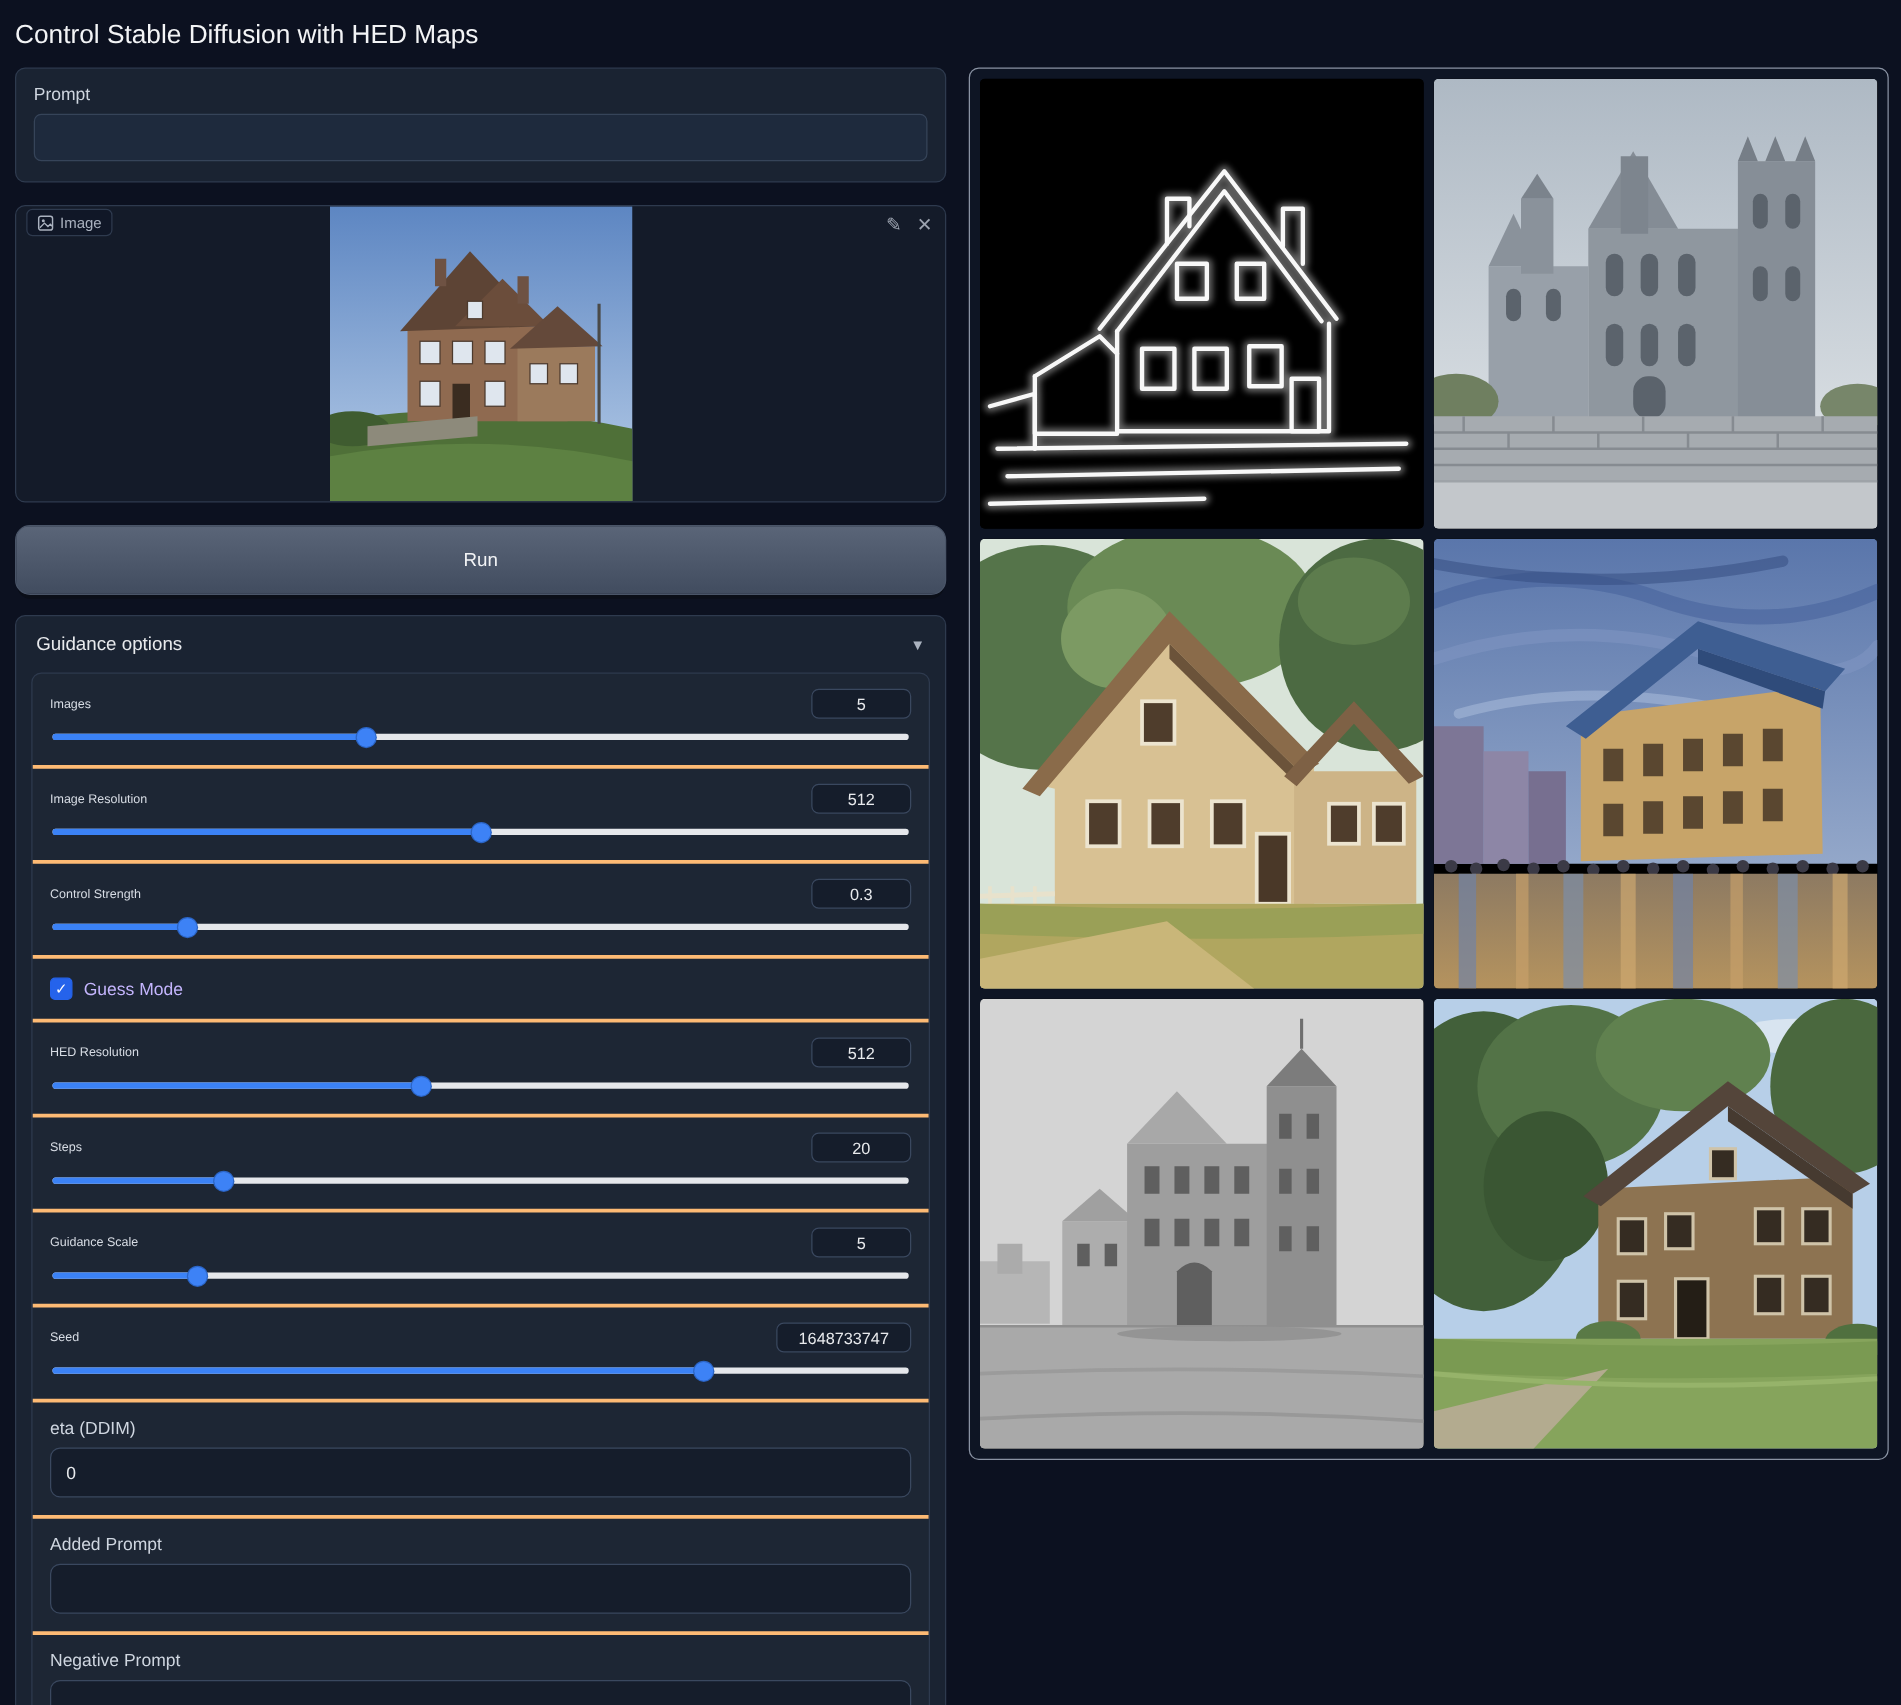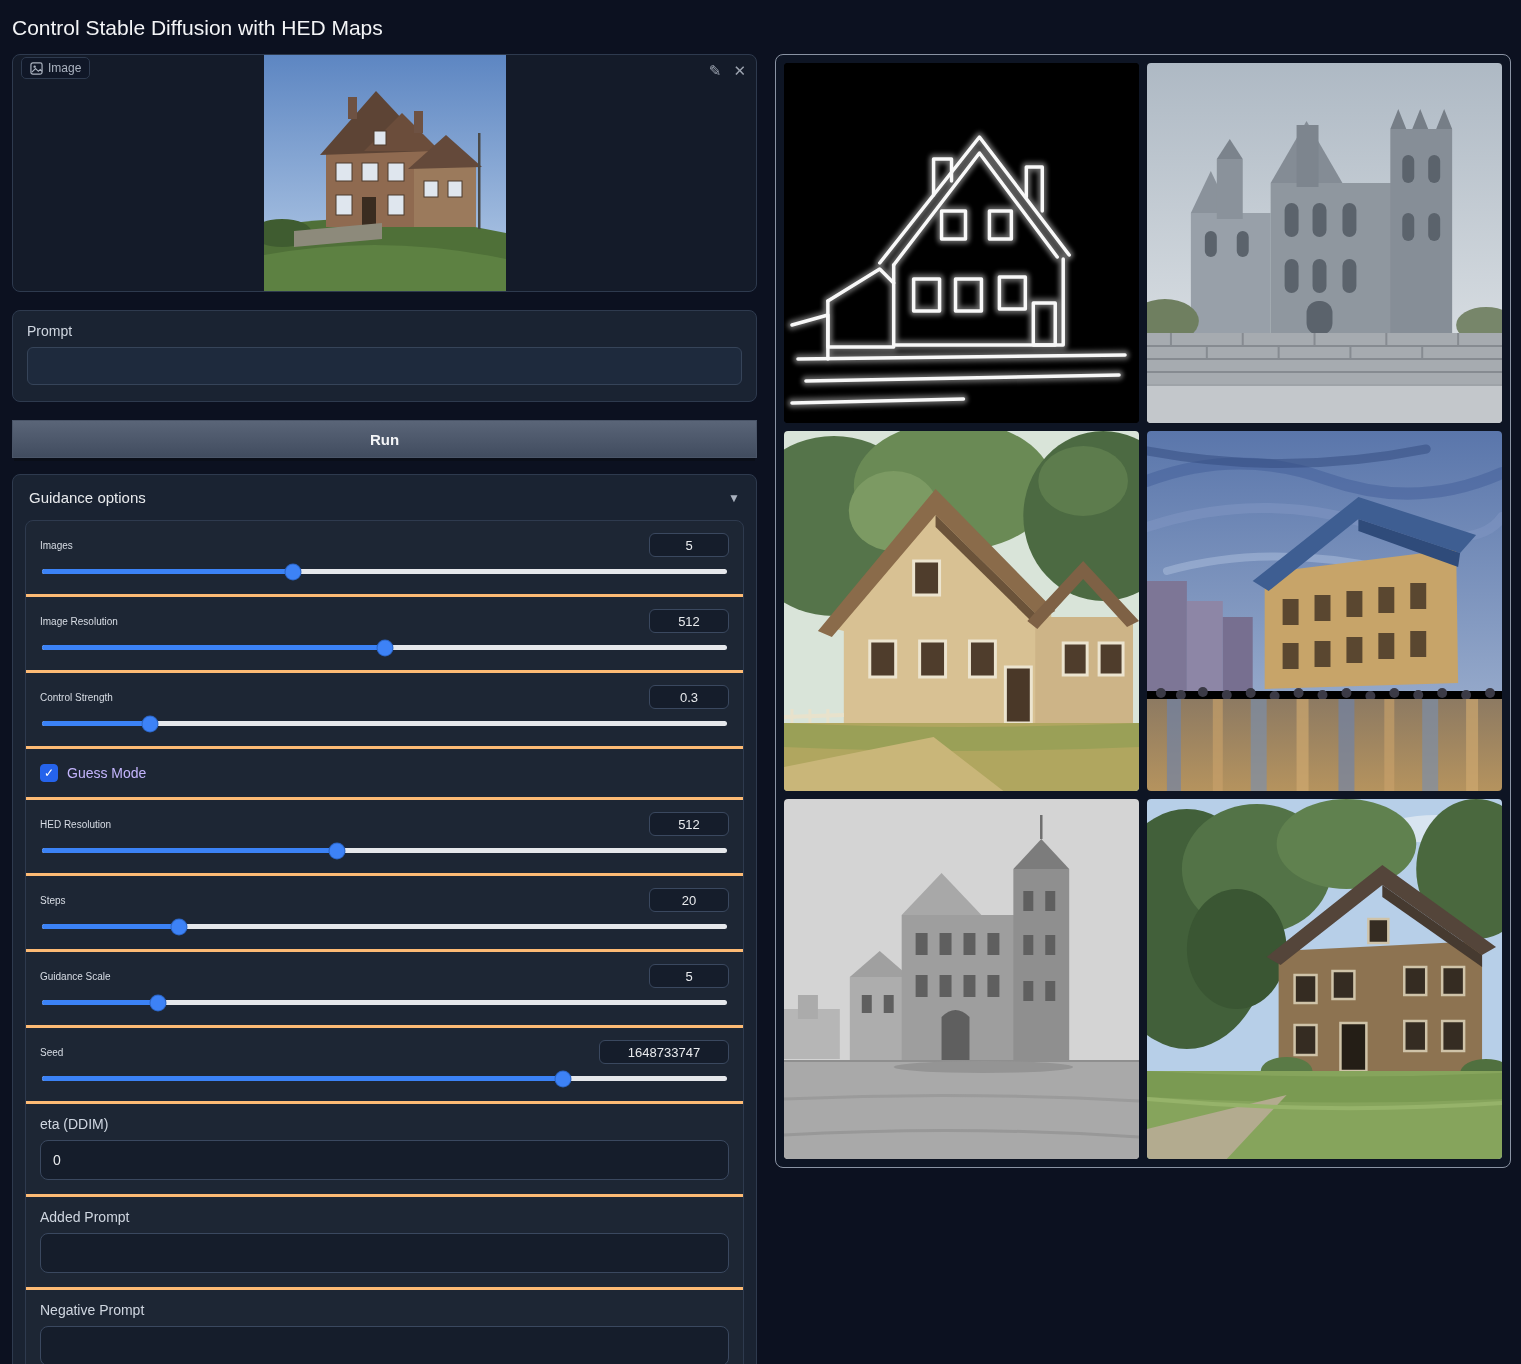--- a/index.html
+++ b/index.html
@@ -76,28 +76,28 @@
     border-radius: 6px;
     color: #e8eaed;
     font-size: 14px;
     padding: 0 10px;
     font-family: "Liberation Sans", sans-serif;
   }
 
   
   .run-button {
     width: 100%;
-    height: 38px;
+    height: 56px;
     margin-bottom: 16px;
     border: 1px solid #4a5568;
-    border-radius: 0;
+    border-radius: 12px;
     background: linear-gradient(180deg, #5a6578 0%, #414c5f 100%);
     color: #f3f4f6;
     font-size: 15px;
-    font-weight: 700;
+    font-weight: 400;
     cursor: pointer;
     box-shadow: 0 5px 0 -2px #0a0e18;
     font-family: "Liberation Sans", sans-serif;
   }
 
   
   .advanced-block { padding-bottom: 12px; }
   .accordion-header {
     display: flex; align-items: center; justify-content: space-between;
     padding: 14px 16px;
@@ -120,21 +120,21 @@
   .num-box {
     width: 80px; height: 24px;
     background: #151d2b;
     border: 1px solid #3a485f;
     border-radius: 6px;
     color: #e8eaed;
     font-size: 13px;
     text-align: center;
     font-family: "Liberation Sans", sans-serif;
   }
-  .num-box.wide { width: 130px; margin-left: 12px; }
+  .num-box.wide { width: 108px; margin-left: 12px; }
   .track {
     --p: 50%;
     position: relative;
     height: 5px;
     border-radius: 3px;
     background: #e5e7eb;
     margin: 4px 2px 6px 2px;
     cursor: pointer;
   }
   .track::before {
@@ -204,20 +204,25 @@
 </style>
 </head>
 <body>
 
 <div class="page">
   <div class="page-title">Control Stable Diffusion with HED Maps</div>
 
   <div class="cols">
 
     <div class="left-col">
+
+      <div class="block prompt-block">
+        <span class="field-label">Prompt</span>
+        <input class="text-input" value="" style="">
+      </div>
 
       <div class="block image-block">
         <div class="image-badge">
           <svg width="13" height="13" viewBox="0 0 14 14">
             <rect x="1" y="1" width="12" height="12" rx="2" fill="none" stroke="#aab2bf" stroke-width="1.3"></rect>
             <circle cx="5" cy="5" r="1.3" fill="#aab2bf"></circle>
             <path d="M2 11 L6 7 L9 10 L11 8 L13 10" fill="none" stroke="#aab2bf" stroke-width="1.2"></path>
           </svg>
           <span>Image</span>
         </div>
@@ -257,25 +262,20 @@
             <rect x="160" y="126" width="14" height="16"></rect>
             <rect x="184" y="126" width="14" height="16"></rect>
             <rect x="110" y="76" width="12" height="14"></rect>
           </g>
           <rect x="98" y="142" width="14" height="30" fill="#3a2c20"></rect>
 
           <path d="M30 176 L118 168 L118 184 L30 192 Z" fill="#8d8a7b"></path>
 
           <rect x="214" y="78" width="2.5" height="96" fill="#4a4a48"></rect>
         </svg>
-      </div>
-
-      <div class="block prompt-block">
-        <span class="field-label">Prompt</span>
-        <input class="text-input" value="" style="">
       </div>
 
       <button class="run-button">Run</button>
 
       <div class="block advanced-block">
         <div class="accordion-header">
           <span>Guidance options</span>
           <span class="accordion-arrow">▼</span>
         </div>
 

